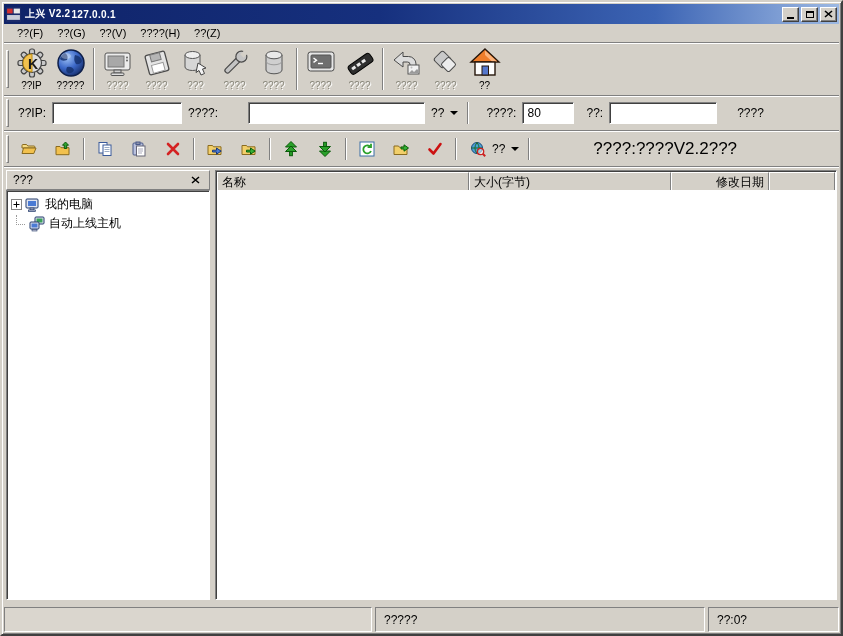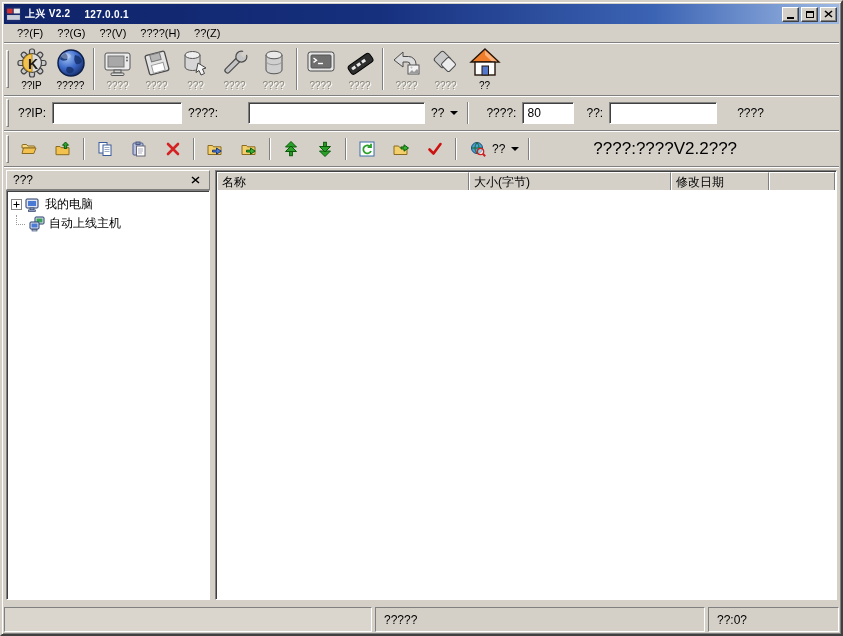--- a/index.html
+++ b/index.html
@@ -14,21 +14,21 @@
   }
 
   
   .titlebar{
     height:20px;flex:0 0 20px;display:flex;align-items:center;padding:0 2px;
     background:linear-gradient(90deg,#0f2368 0%,#16307e 45%,#3c64b4 78%,#9db9e3 100%);
     color:#fff;
   }
   .titlebar .app-ico{width:15px;height:15px;margin-right:4px;flex:0 0 auto;}
   .title-text{font-size:10px;font-weight:bold;letter-spacing:.3px;white-space:nowrap;}
-  .title-host{margin-left:14px;}
+  .title-host{margin-left:1px;}
   .tb-spacer{flex:1;}
   .tb-btn{
     width:17px;height:15px;margin-left:2px;background:#d4d0c8;
     border:1px solid;border-color:#ffffff #404040 #404040 #ffffff;
     box-shadow:inset -1px -1px 0 #808080;
     display:flex;align-items:center;justify-content:center;position:relative;
   }
   .glyph-min{width:7px;height:2px;background:#000;margin-top:7px;}
   .glyph-max{width:8px;height:7px;border:1px solid #000;border-top:2px solid #000;}
 
@@ -82,21 +82,21 @@
   .tree-connector{width:9px;height:10px;flex:0 0 9px;border-left:1px dotted #9a9a9a;border-bottom:1px dotted #9a9a9a;margin:0 4px 8px 7px;}
   .tree-ico{margin-right:4px;flex:0 0 auto;}
   .splitter{width:5px;flex:0 0 5px;}
   .right-panel{flex:1;background:#fff;border:1px solid;border-color:#808080 #ffffff #ffffff #808080;
     box-shadow:inset 1px 1px 0 #404040;display:flex;flex-direction:column;min-width:0;padding:1px;}
   .list-header{display:flex;height:18px;flex:0 0 18px;}
   .col-h{height:19px;background:#d4d0c8;border:1px solid;border-color:#ffffff #808080 #808080 #ffffff;
     font-size:12px;padding:1px 4px;white-space:nowrap;overflow:hidden;}
   .col-name{width:252px;flex:0 0 252px;}
   .col-size{width:202px;flex:0 0 202px;}
-  .col-date{width:98px;flex:0 0 98px;}
+  .col-date{width:98px;flex:0 0 98px;text-align:right;}
   .col-fill{flex:1;}
   .list-body{flex:1;background:#fff;}
 
   
   .statusbar{height:28px;flex:0 0 28px;display:flex;align-items:stretch;padding-top:3px;gap:3px;}
   .sb-sec{border:1px solid;border-color:#808080 #ffffff #ffffff #808080;
     display:flex;align-items:center;font-size:12px;padding:0 8px;}
   .sb-progress{width:368px;flex:0 0 368px;background:#dad6ce;}
   .sb-center{flex:1;}
   .sb-right{width:131px;flex:0 0 131px;}

